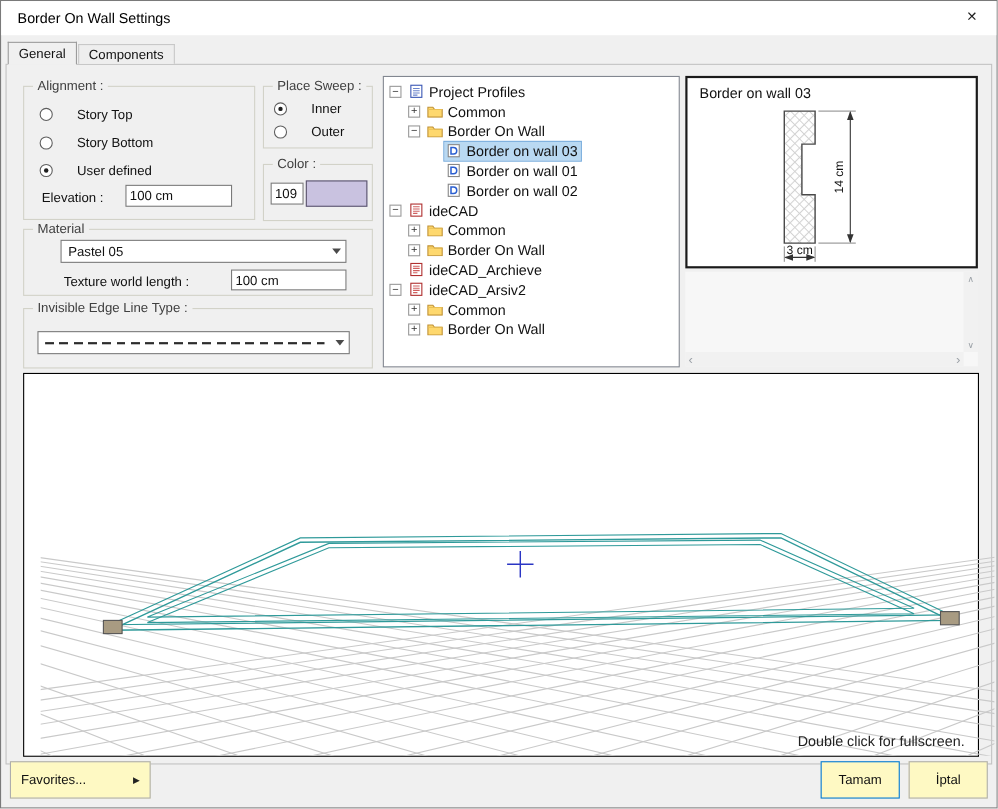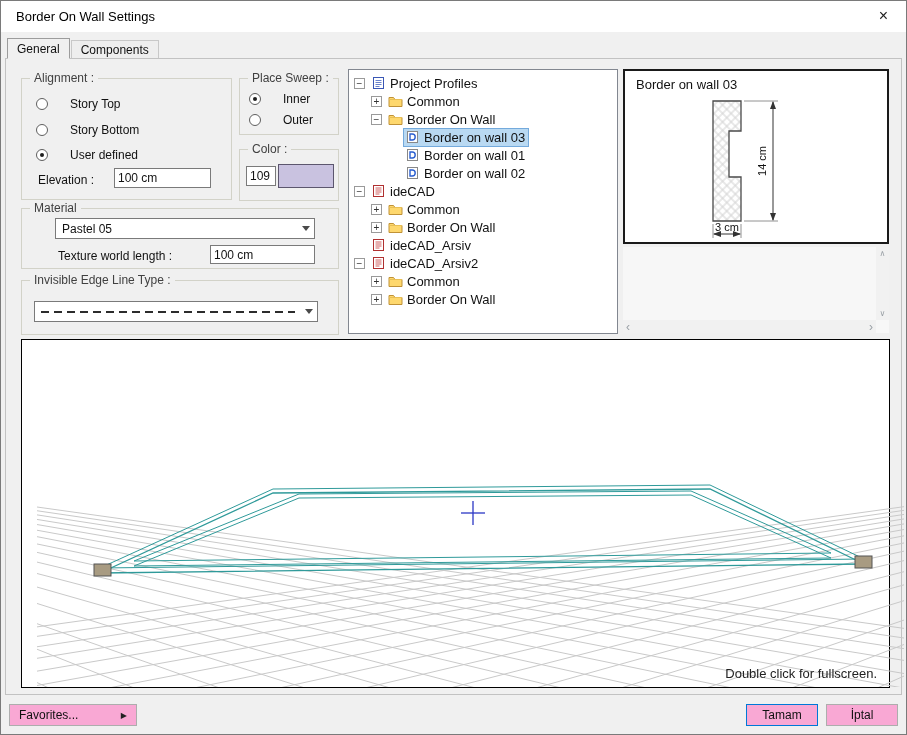--- a/index.html
+++ b/index.html
@@ -46,21 +46,21 @@
   .preview-title { position:absolute; left:11px; top:6px; font-size:13px; color:#111; z-index:2; }
   
   .scrollarea { position:absolute; background:#f7f7f7; }
   .scroll-v { position:absolute; top:0; right:0; bottom:13px; width:13px; background:#f1f1f1; display:flex; flex-direction:column; justify-content:space-between; align-items:center; color:#9aa0a6; font-size:8px; padding:2px 0; }
   .scroll-h { position:absolute; left:0; right:13px; bottom:0; height:13px; background:#f1f1f1; display:flex; justify-content:space-between; align-items:center; color:#9aa0a6; font-size:12px; padding:0 3px; }
   
   .viewport { position:absolute; background:#fff; border:1px solid #000;padding-left:15px; }
   .viewport svg { display:block; }
   .viewport-hint { position:absolute; right:12px; bottom:6px; font-size:13px; color:#222; }
   
-  .btn { position:absolute; height:22px; background:#f9a8d4; border:1px solid #adadad; font:12px "Liberation Sans",sans-serif; display:flex; align-items:center; justify-content:center; color:#111; }
+  .btn { position:absolute; height:34px; background:#fef9c3; border:1px solid #adadad; font:12px "Liberation Sans",sans-serif; display:flex; align-items:center; justify-content:center; color:#111; }
   .btn-favorites { left:8px; bottom:8px; width:128px; justify-content:space-between; padding:0 9px; }
   .fav-arrow { font-size:8px; color:#222; }
   .btn-ok { left:745px; bottom:8px; width:72px; border:1px solid #0078d7; }
   .btn-cancel { left:825px; bottom:8px; width:72px; }
 </style>
 </head>
 <body>
 
 <div class="dialog">
 
@@ -241,21 +241,21 @@
         </div>
         <div class="tree-row" style="padding-left: 5px;">
           <span class="expander hidden"></span>
           <span class="item-body">
             <span class="tree-icon">
               <svg width="13" height="14" viewBox="0 0 13 14">
                 <rect x="1.5" y="1.5" width="10" height="11" fill="#fff" stroke="#b03030"></rect>
                 <path d="M3.5 4h6M3.5 6h6M3.5 8h6M3.5 10h4" stroke="#d06060" fill="none"></path>
               </svg>
             </span>
-            <span>ideCAD_Arsiv</span>
+            <span>ideCAD_Archieve</span>
           </span>
         </div>
         <div class="tree-row" style="padding-left: 5px;">
           <span class="expander">−</span>
           <span class="item-body">
             <span class="tree-icon">
               <svg width="13" height="14" viewBox="0 0 13 14">
                 <rect x="1.5" y="1.5" width="10" height="11" fill="#fff" stroke="#b03030"></rect>
                 <path d="M3.5 4h6M3.5 6h6M3.5 8h6M3.5 10h4" stroke="#d06060" fill="none"></path>
               </svg>

